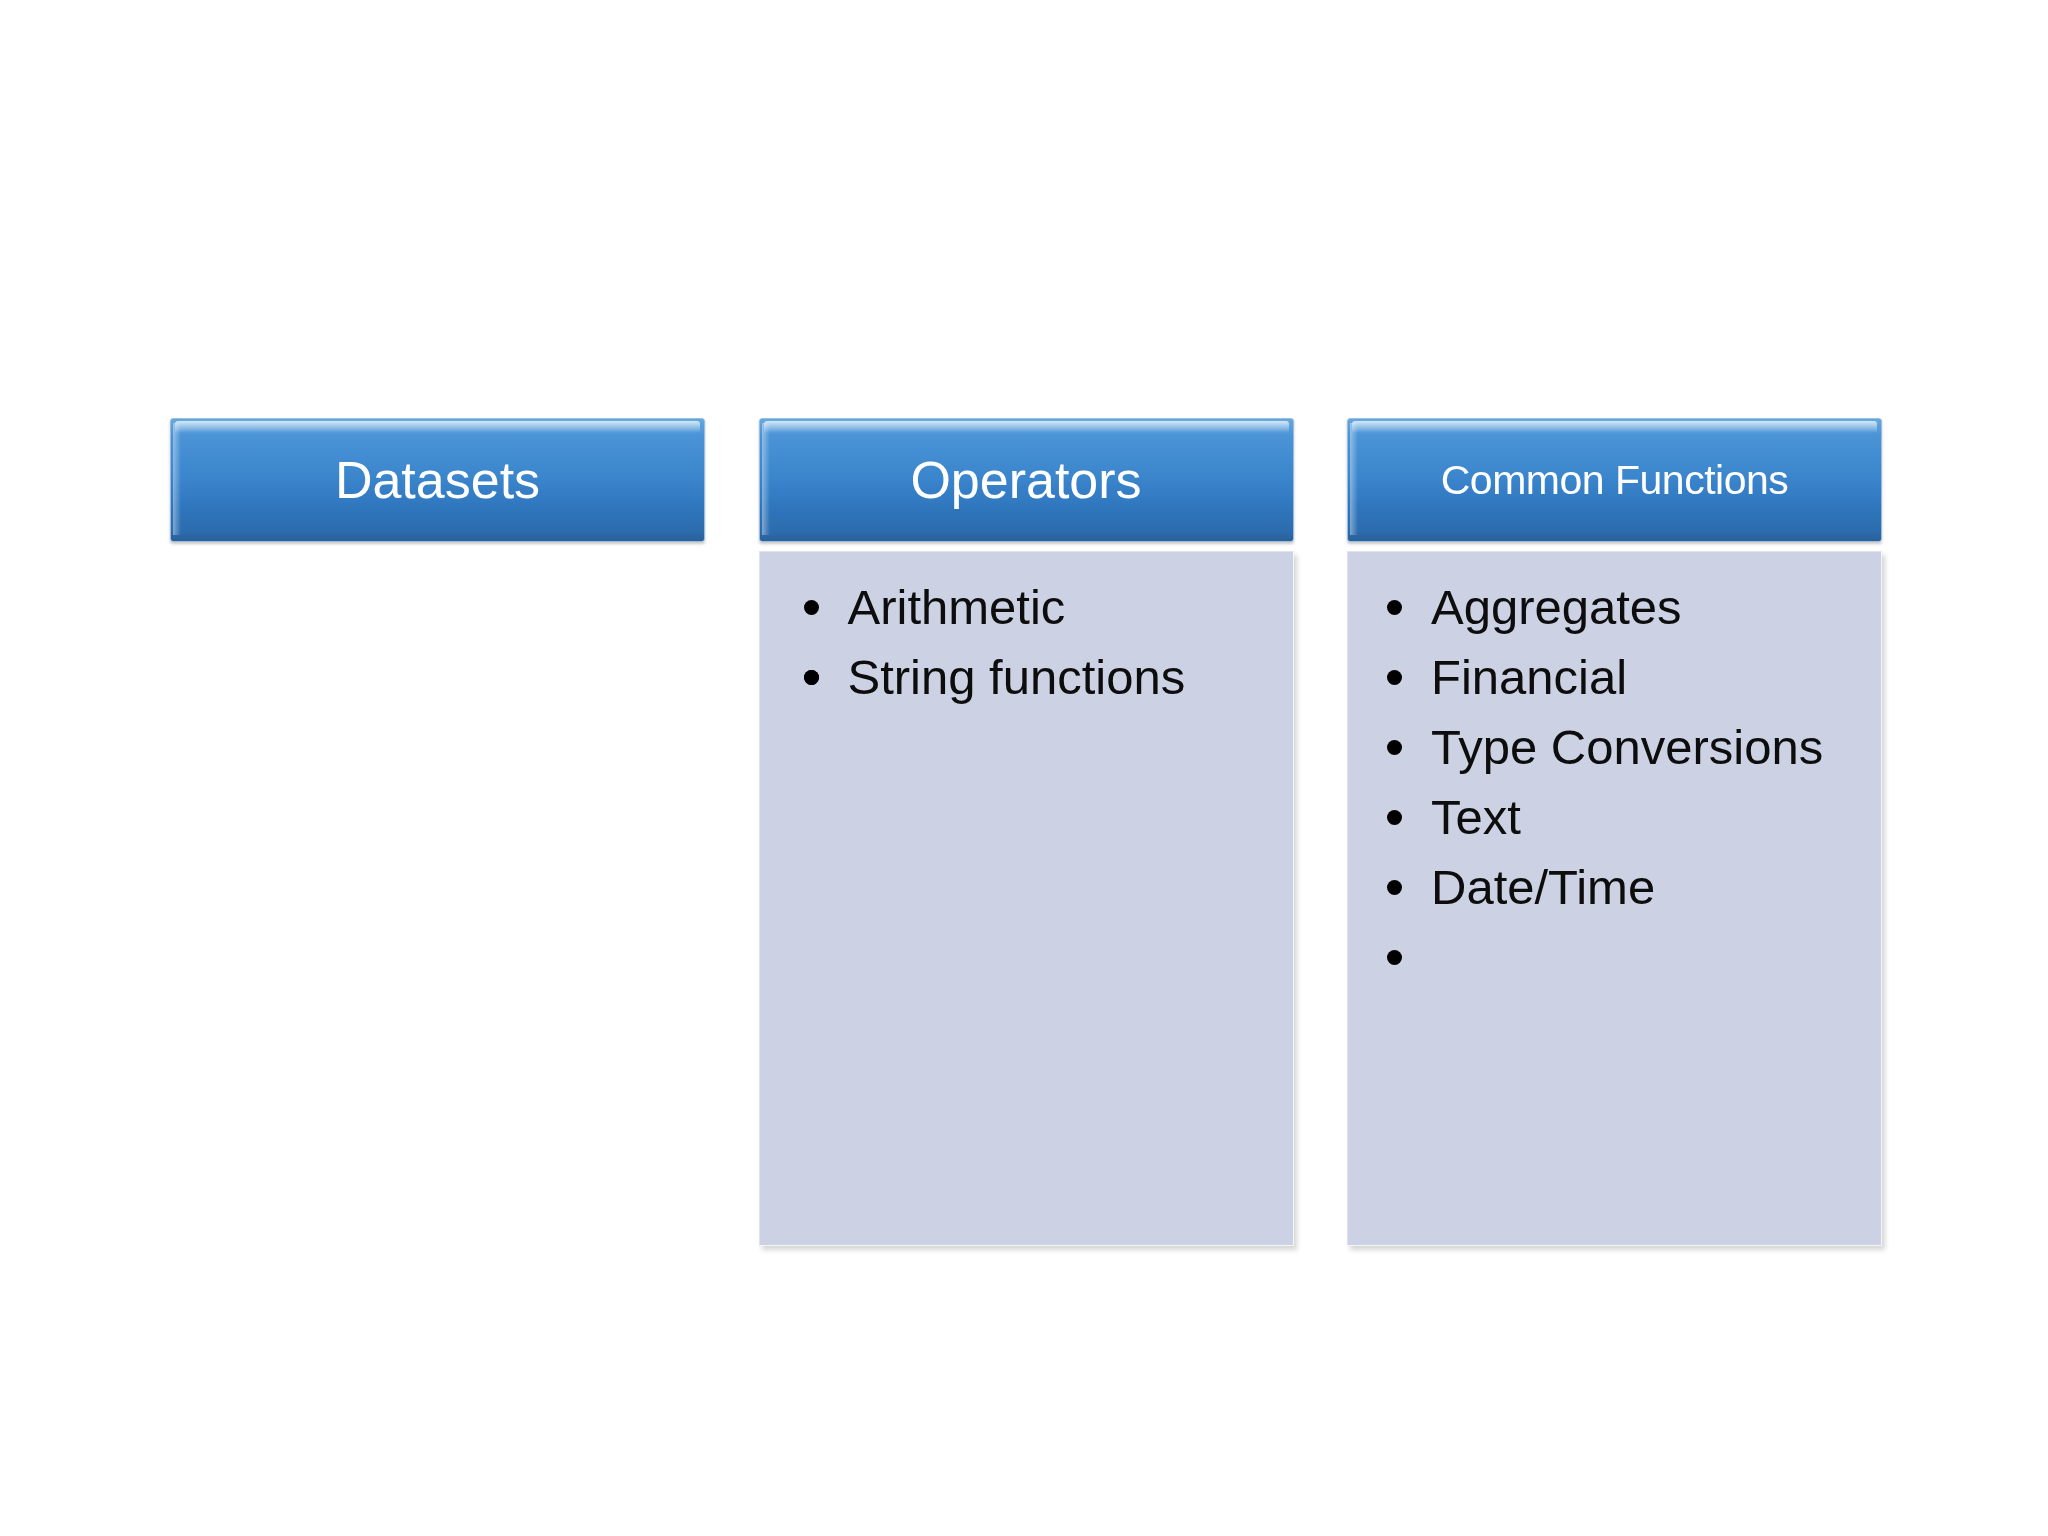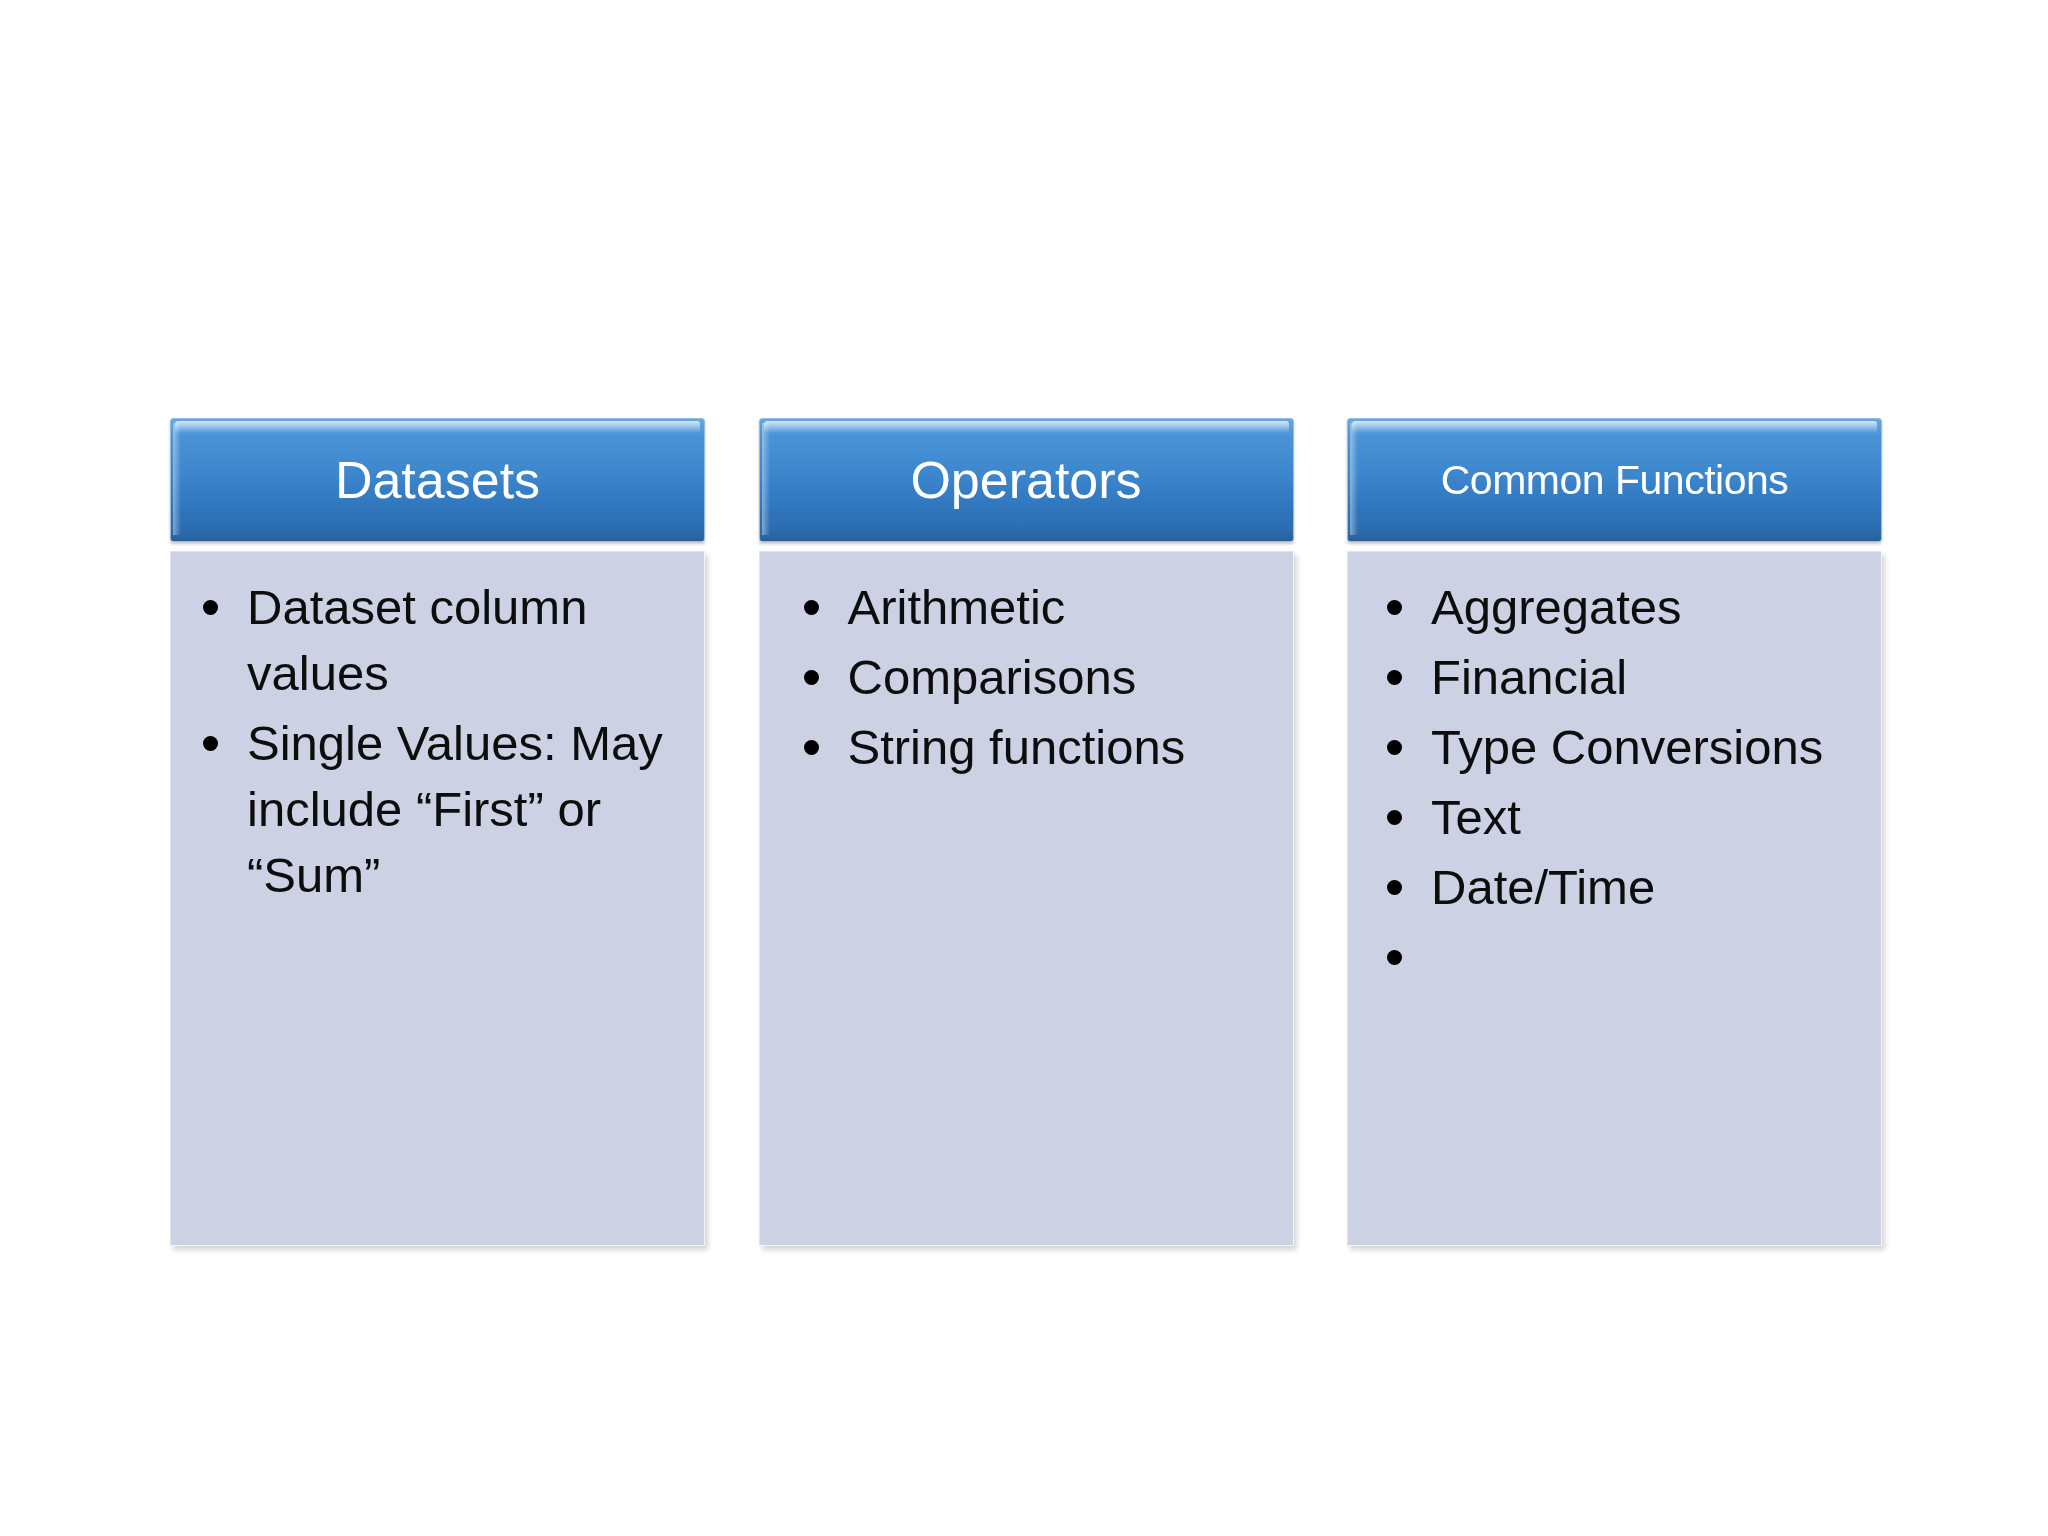--- a/index.html
+++ b/index.html
@@ -168,47 +168,34 @@
 
 <div class="slide">
 
 
   <div class="boxes">
 
     <div class="card box-datasets">
       <div class="card-header">
         <span class="card-header-label">Datasets</span>
       </div>
-      <div class="card-body">
-        <ul class="bullets">
-          <li>
-            <span class="dot"></span>
-            <span>Dataset column values</span>
-          </li>
-          <li>
-            <span class="dot"></span>
-            <span>Single Values: May include “First” or “Sum”</span>
-          </li>
-        </ul>
-      </div>
     </div>
 
     <div class="card box-operators">
       <div class="card-header">
         <span class="card-header-label">Operators</span>
       </div>
       <div class="card-body">
         <ul class="bullets">
           <li>
             <span class="dot"></span>
             <span>Arithmetic</span>
           </li>
           <li>
             <span class="dot"></span>
-            <span>Comparisons</span>
           </li>
           <li>
             <span class="dot"></span>
             <span>String functions</span>
           </li>
         </ul>
       </div>
     </div>
 
     <div class="card box-functions">

